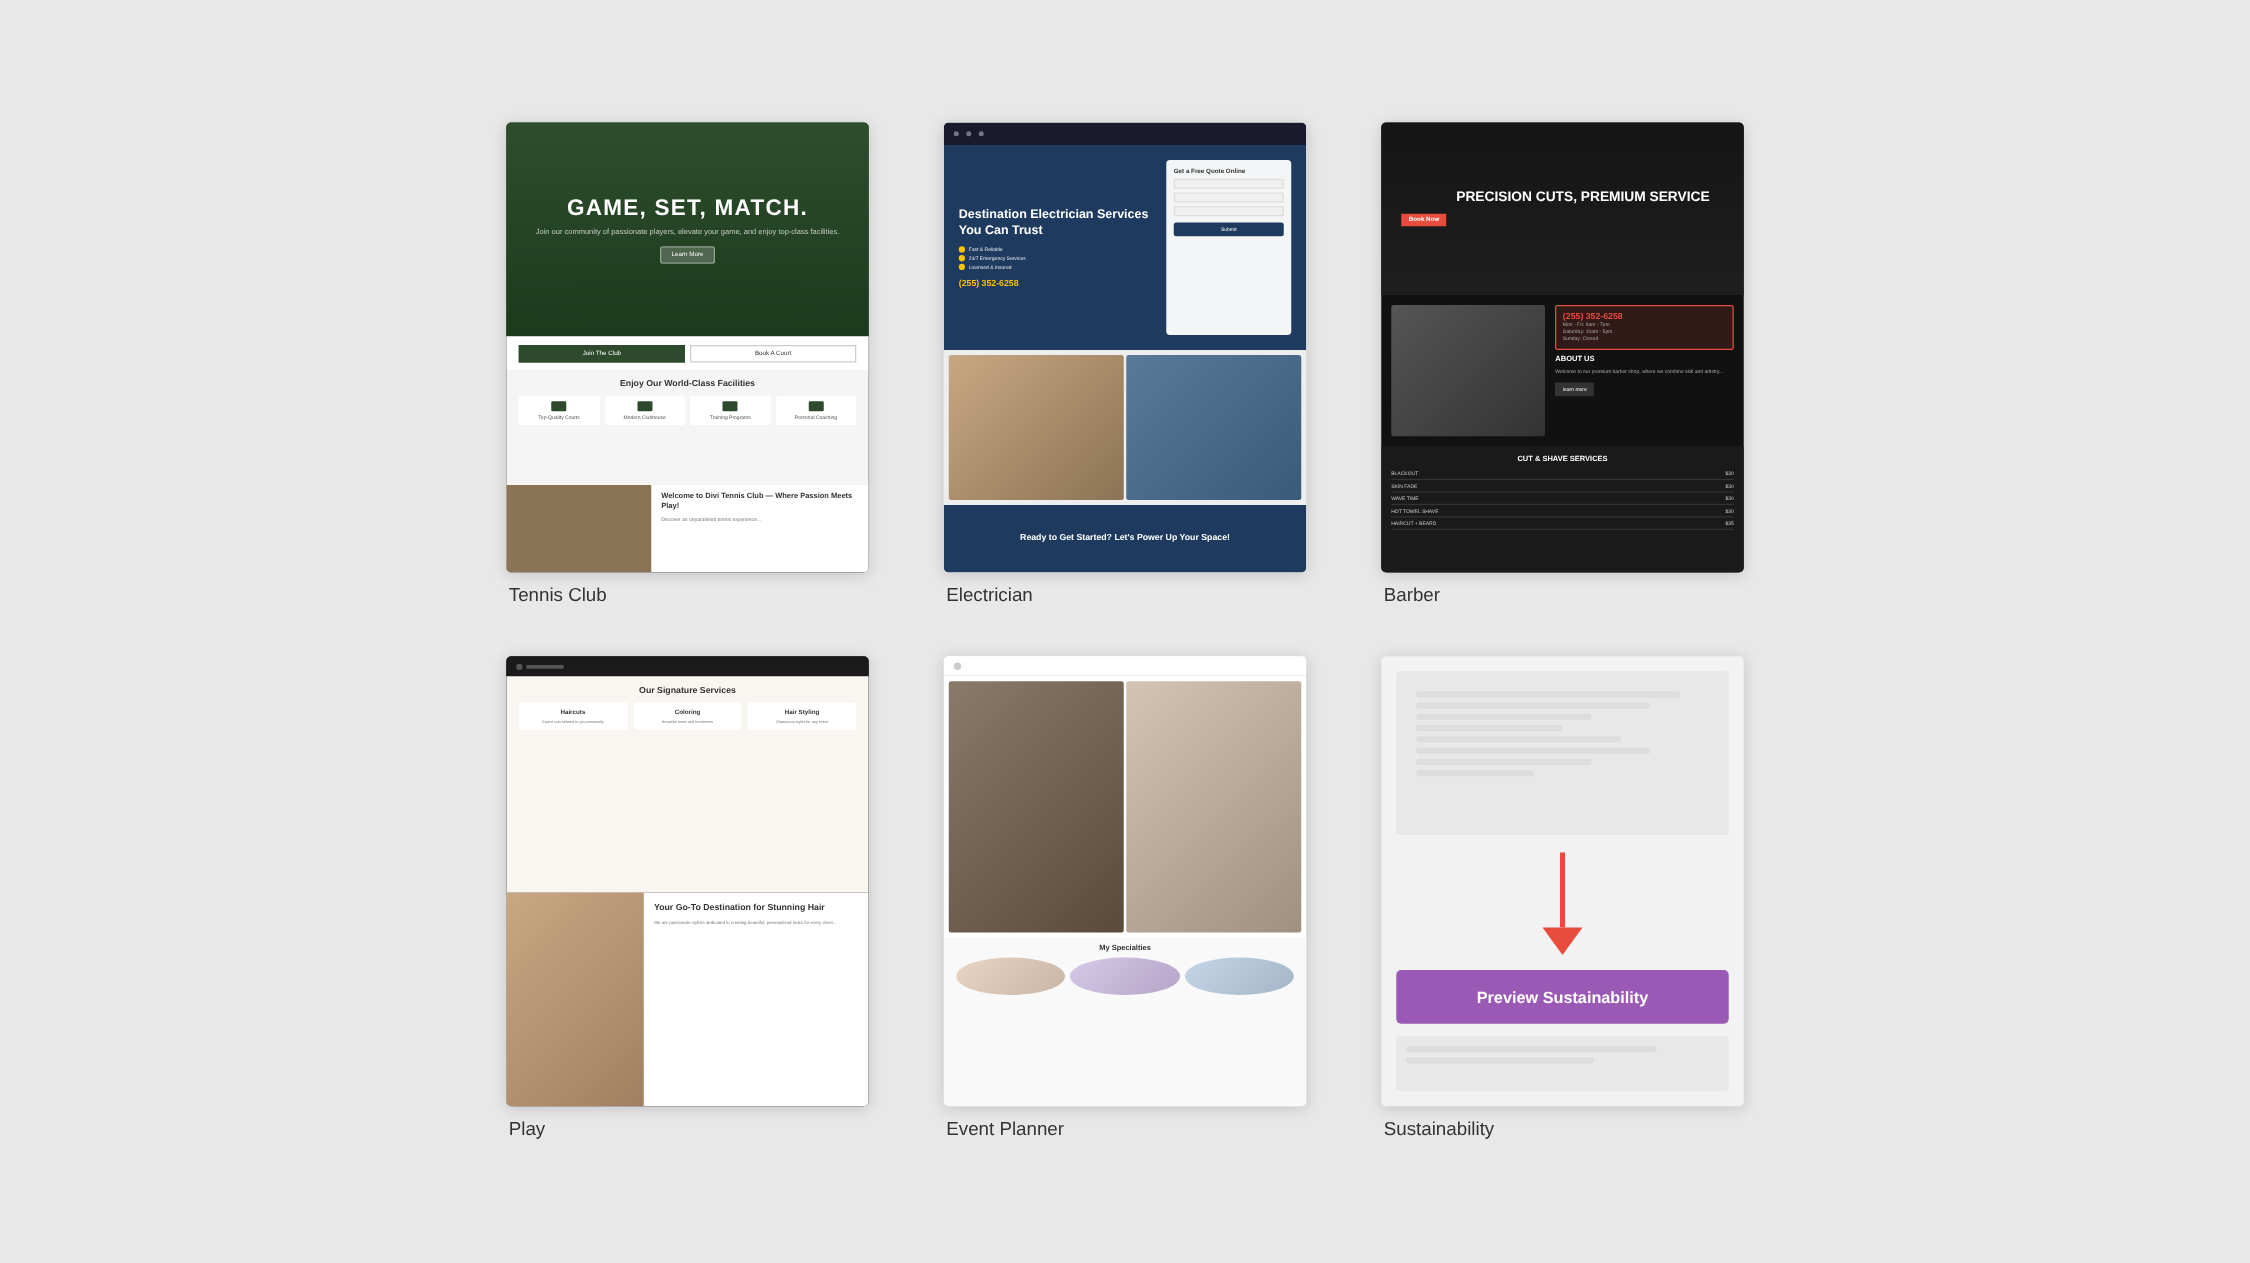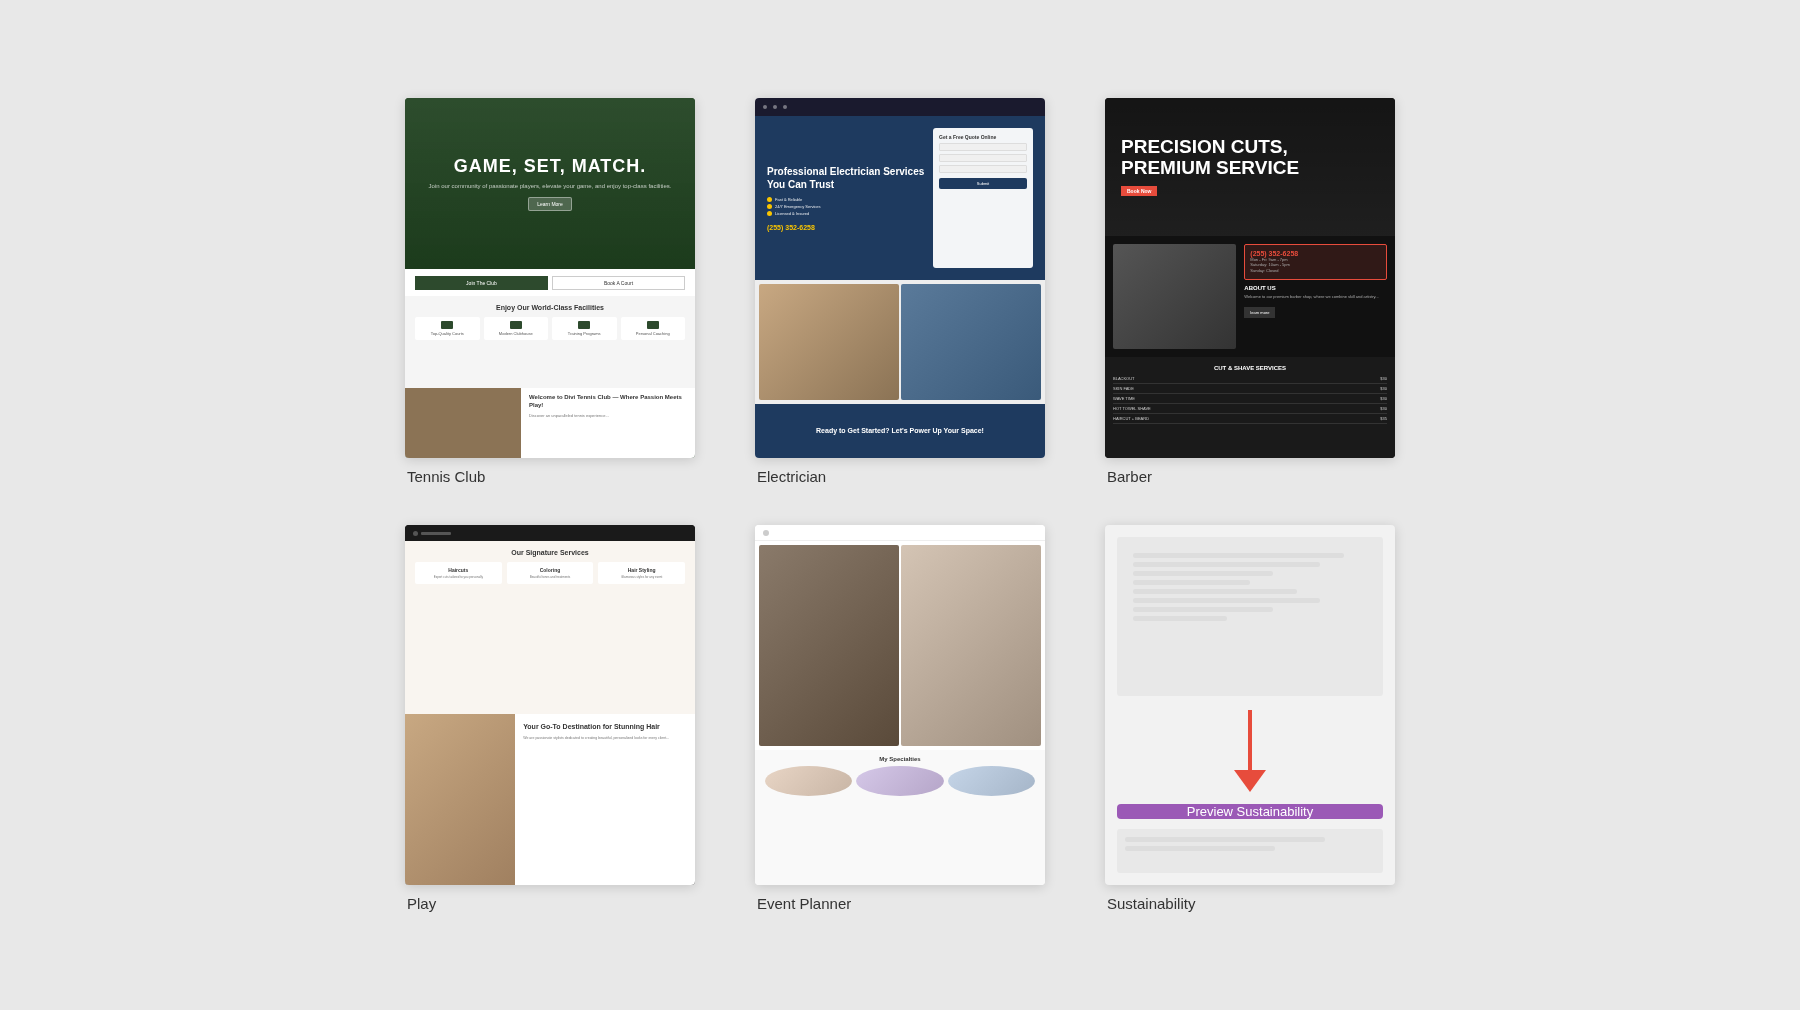--- a/index.html
+++ b/index.html
@@ -267,23 +267,24 @@
     .barber-hero {
       background: linear-gradient(rgba(0,0,0,0.6), rgba(0,0,0,0.4)), #333;
       flex: 1.5;
       padding: 16px;
       display: flex;
       align-items: center;
     }
     .barber-hero-content {}
     .barber-hero-title {
       color: #fff;
-      font-size: 19px;
+      font-size: 11px;
       font-weight: 900;
       line-height: 1.1;
+      margin-left: 44px;
     }
     .barber-hero-sub {
       color: #e74c3c;
       font-size: 5px;
       font-weight: 700;
       background: #e74c3c;
       color: #fff;
       padding: 2px 6px;
       margin-top: 5px;
       display: inline-block;
@@ -577,21 +578,21 @@
 
   <div class="card">
     <div class="card-preview elec-preview">
       <div class="elec-topbar">
         <div class="elec-topbar-dot"></div>
         <div class="elec-topbar-dot"></div>
         <div class="elec-topbar-dot"></div>
       </div>
       <div class="elec-hero">
         <div class="elec-hero-left">
-          <div class="elec-hero-title">Professional Electrician Services You Can Trust</div>
+          <div class="elec-hero-title">Destination Electrician Services You Can Trust</div>
           <div class="elec-checks">
             <div class="elec-check">
                 <div class="elec-check-dot"></div>
                 <span class="elec-check-text">Fast &amp; Reliable</span>
               </div>
             <div class="elec-check">
                 <div class="elec-check-dot"></div>
                 <span class="elec-check-text">24/7 Emergency Services</span>
               </div>
             <div class="elec-check">
@@ -744,21 +745,21 @@
       </div>
 
       <div style="display:flex;justify-content:center;margin:4px 0 2px;">
         <div style="display:flex;flex-direction:column;align-items:center;">
           <div style="width:4px;height:60px;background:#e74c3c;"></div>
           <div style="width:0;height:0;border-left:16px solid transparent;border-right:16px solid transparent;border-top:22px solid #e74c3c;"></div>
         </div>
       </div>
 
 
-      <div style="background:#9b59b6;color:#fff;font-size:13px;font-weight:400;text-align:center;border-radius:4px;cursor:pointer;">Preview Sustainability</div>
+      <div style="background:#9b59b6;color:#fff;font-size:13px;font-weight:700;text-align:center;padding:14px;border-radius:4px;cursor:pointer;">Preview Sustainability</div>
 
       <div style="background:#e8e8e8;border-radius:3px;height:44px;">
         <div class="placeholder-lines">
           <div class="pline w80"></div>
           <div class="pline w60"></div>
         </div>
       </div>
 
     </div>
     <div class="card-label">Sustainability</div>

